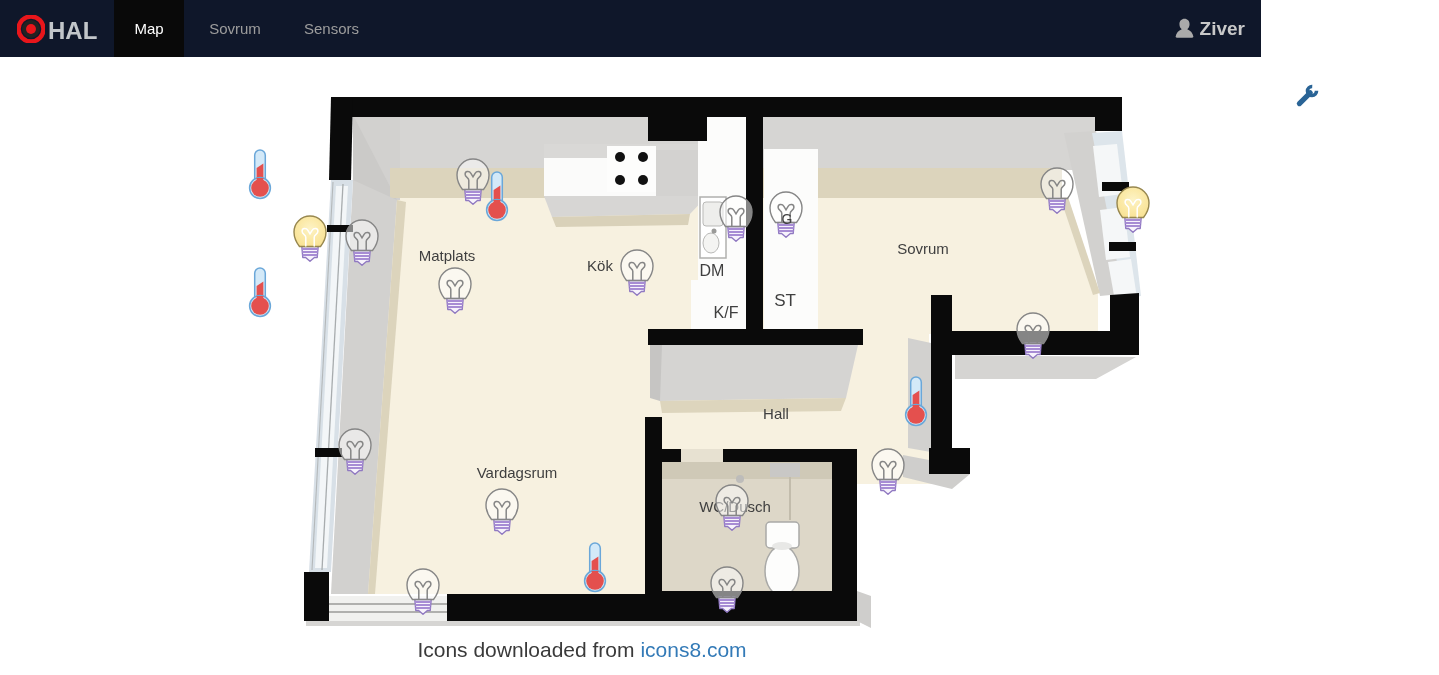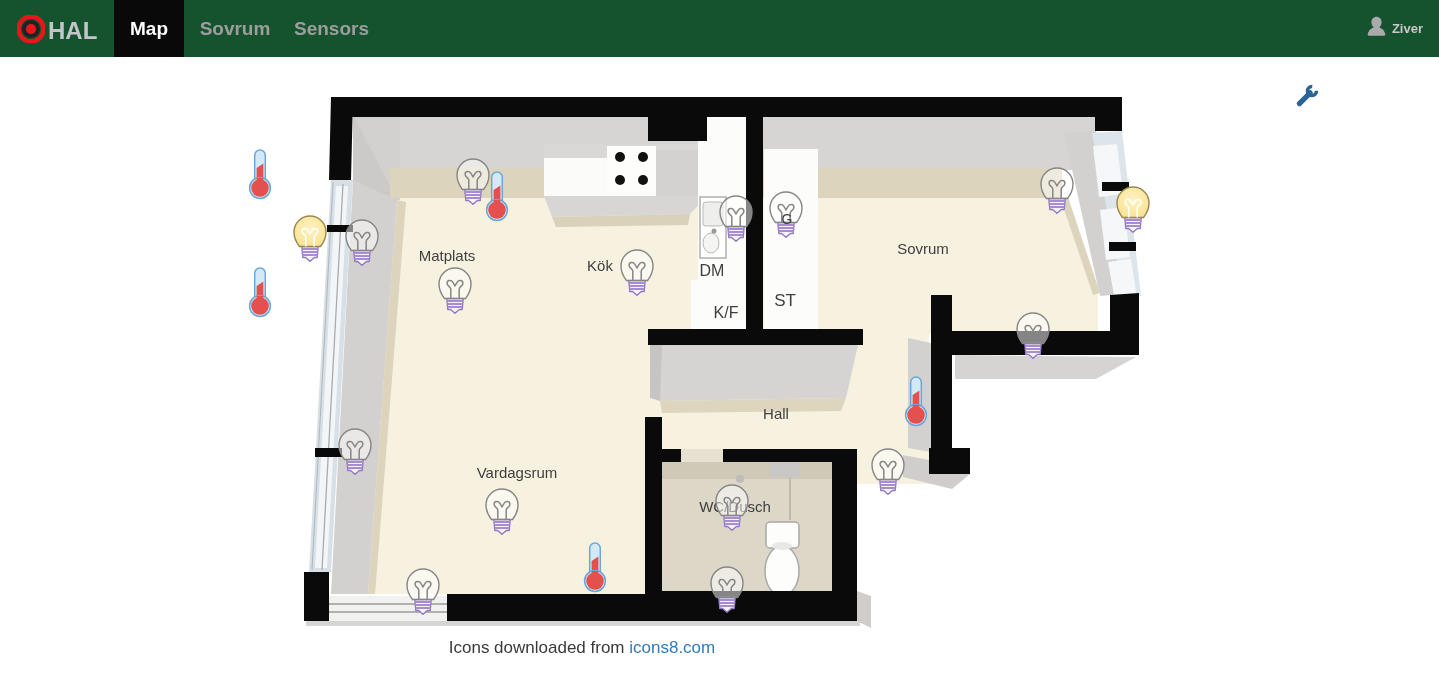--- a/index.html
+++ b/index.html
@@ -1,26 +1,26 @@
 <!DOCTYPE html>
 <html><head>
 <meta charset="utf-8">
 <style>
 html,body{margin:0;padding:0;background:#fff;width:1439px;height:675px;overflow:hidden;
 font-family:"Liberation Sans",sans-serif;}
-#nav{position:absolute;top:0;left:0;width:1439px;height:57px;background:#14532d;}
+#nav{position:absolute;top:0;left:0;width:1261px;height:57px;background:#0f172a;}
 #brand{position:absolute;left:17px;top:15px;width:28px;height:28px;}
 #halt{position:absolute;left:48px;top:17px;color:#c2c6ca;font-size:24px;font-weight:bold;}
-.tab{position:absolute;top:0;height:57px;line-height:57px;text-align:center;font-size:19px;color:#9d9d9d;font-weight:bold;}
+.tab{position:absolute;top:0;height:57px;line-height:57px;text-align:center;font-size:15px;color:#9d9d9d;}
 #tmap{left:114px;width:70px;background:#090909;color:#fff;}
 #tsen{left:186px;width:98px;}
 #teve{left:288px;width:87px;}
-#user{position:absolute;right:16px;top:0;height:57px;line-height:57px;color:#c8c8c8;font-size:13px;font-weight:bold;}
+#user{position:absolute;right:16px;top:0;height:57px;line-height:57px;color:#c8c8c8;font-size:19px;font-weight:bold;}
 #user svg{vertical-align:-5px;margin-right:4px;}
-#cap{position:absolute;top:638px;left:0;width:1164px;text-align:center;font-size:17px;color:#3a3a3a;}
+#cap{position:absolute;top:638px;left:0;width:1164px;text-align:center;font-size:21px;color:#3a3a3a;}
 #cap a{color:#337ab7;text-decoration:none;}
 svg.plan{position:absolute;top:0;left:0;}
 </style>
 </head>
 <body>
 <div id="nav">
 <svg id="brand" width="28" height="28" viewBox="0 0 28 28">
 <circle cx="14" cy="14" r="12.5" fill="none" stroke="#e8161b" stroke-width="4.5"></circle>
 <circle cx="14" cy="14" r="7" fill="none" stroke="#222" stroke-width="4"></circle>
 <circle cx="14" cy="14" r="5" fill="#e8161b"></circle>

